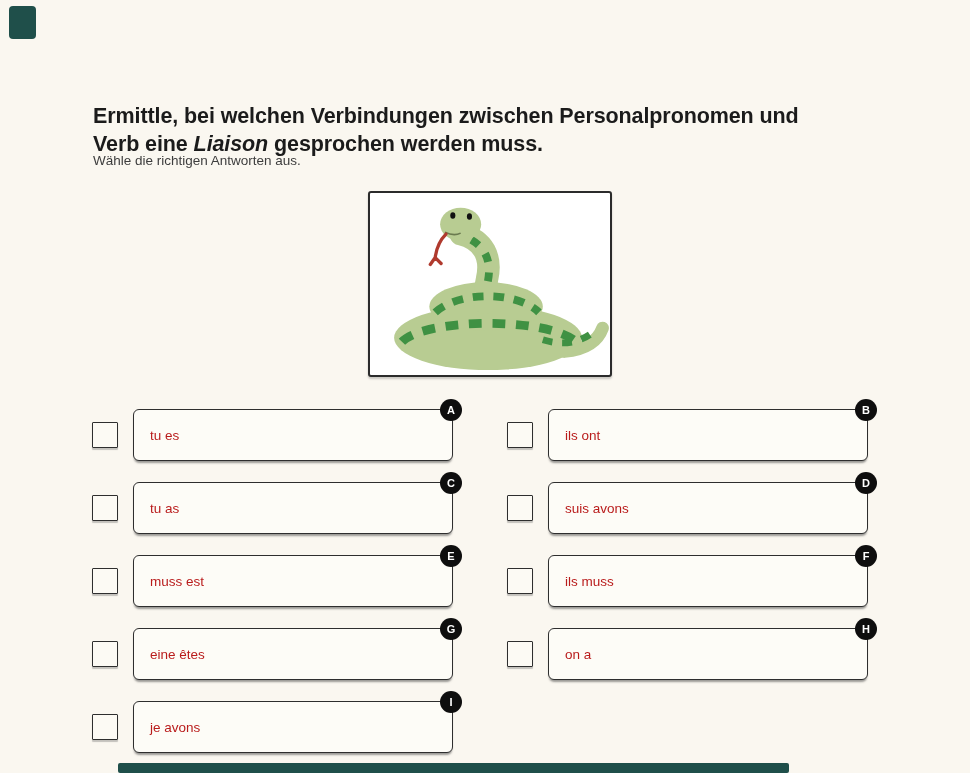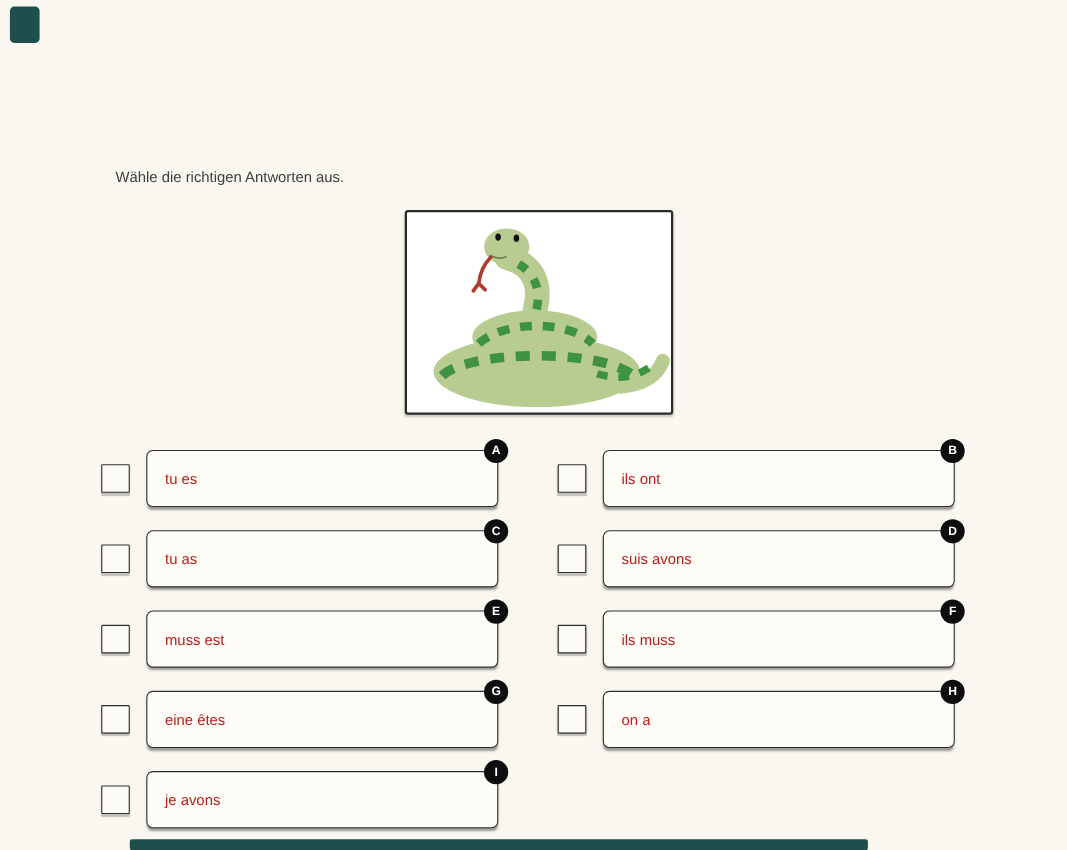--- a/index.html
+++ b/index.html
@@ -24,21 +24,21 @@
   }
   
   .title{
     position:absolute;left:93px;top:88px;width:790px;
     font-size:21.5px;line-height:28px;font-weight:700;color:#1b1b1b;
     letter-spacing:-0.1px;
   }
   .title em{font-style:italic;font-weight:700;}
   .subtitle{
     position:absolute;left:93px;top:153px;
-    font-size:13.5px;color:#3d3d3d;margin-left:12px;
+    font-size:13.5px;color:#3d3d3d;
   }
   
   .image-box{
     position:absolute;left:368px;top:191px;width:244px;height:186px;
     background:#ffffff;border:2px solid #2b2b2b;border-radius:3px;
     box-sizing:border-box;
     box-shadow:0 2px 2px rgba(60,60,60,.25);
   }
   .image-box svg{display:block;width:100%;height:100%;}
   
@@ -76,20 +76,24 @@
   }
 </style>
 </head>
 <body>
 
 <div class="stage">
 
   <div class="corner-accent"></div>
   <div class="bottom-accent"></div>
 
+  <h1 class="title">
+    <span>Ermittle, bei welchen Verbindungen zwischen Personalpronomen und</span><br>
+    <span>Verb eine </span><em>Liaison</em><span> gesprochen werden muss.</span>
+  </h1>
 
   <div class="subtitle">Wähle die richtigen Antworten aus.</div>
 
   <div class="image-box">
     <svg viewBox="0 0 244 186" xmlns="http://www.w3.org/2000/svg">
 
       <path d="M 198,162 C 218,160 232,152 237,138" fill="none" stroke="#b8cc92" stroke-width="13" stroke-linecap="round"></path>
 
       <ellipse cx="120" cy="148" rx="96" ry="33" fill="#b8cc92"></ellipse>
 

